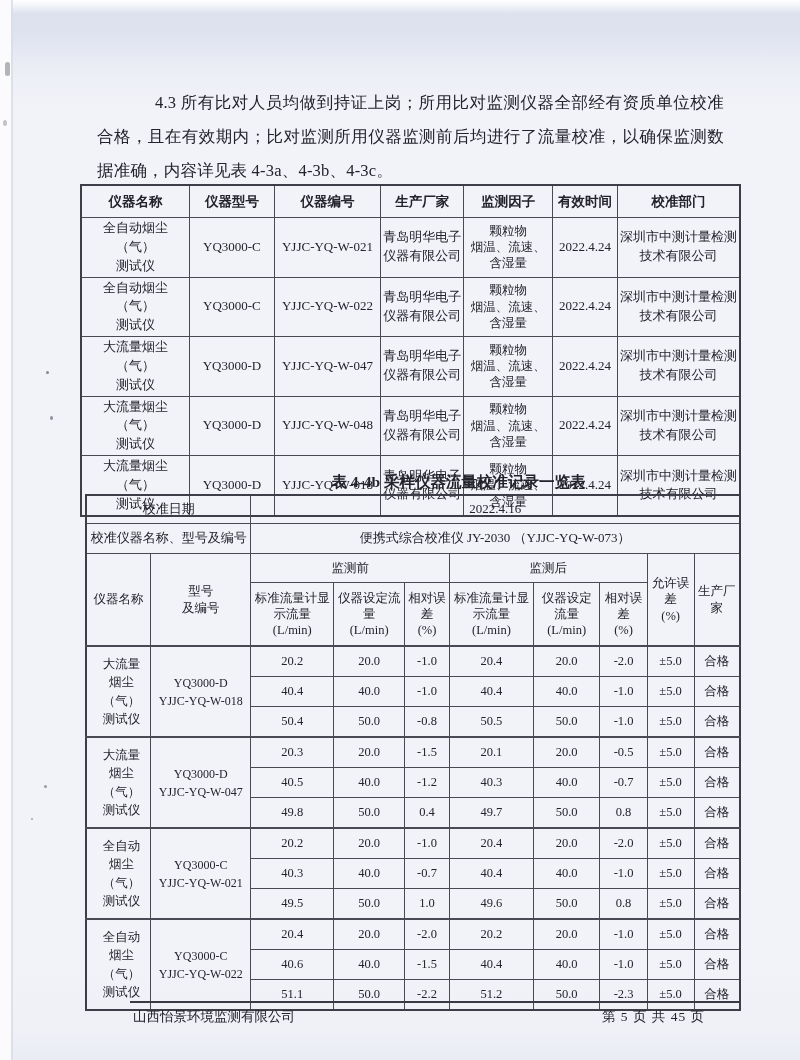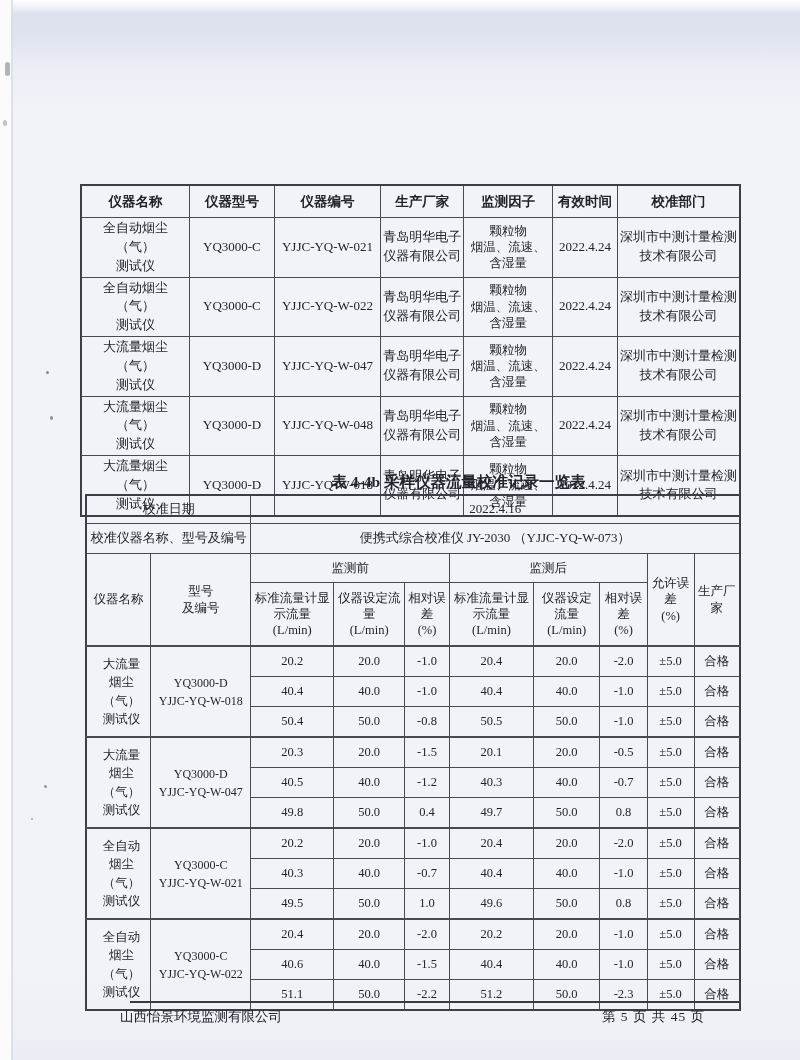--- a/index.html
+++ b/index.html
@@ -43,37 +43,38 @@
   .tb .h1 td{height:26px;}
   .tb .h2 td{height:60px;border-bottom-width:2px;}
   .tb .lbl{font-size:13px;}
   .tb .hcell{font-size:12.5px;}
   .tb tbody td{height:27px;font-size:12.5px;}
   .tb tbody tr.gsep td{border-top-width:2px;}
   .tb td.gname{font-size:12.5px;line-height:1.45;padding-left:8px;}
   .tb td.gmodel{font-size:12px;line-height:1.5;}
 
   .footer-rule{position:absolute;left:130px;top:1001px;width:610px;height:2px;background:#3a3a44;}
-  .footer-company{position:absolute;left:120px;top:1008px;font-size:13.5px;}
+  .footer-company{position:absolute;left:133px;top:1008px;font-size:13.5px;}
   .footer-page{position:absolute;right:95px;top:1008px;font-size:13.5px;letter-spacing:1px;}
 </style>
 </head>
 <body>
 
 <div class="page">
   <div class="edge-strip"></div>
   <div class="edge-line"></div>
 
   <div class="speck" style="left:5px;top:62px;width:5px;height:14px;opacity:.45;border-radius:3px;"></div>
   <div class="speck" style="left:3px;top:120px;width:4px;height:6px;opacity:.35;"></div>
   <div class="speck" style="left:46px;top:371px;width:3px;height:3px;opacity:.7;"></div>
   <div class="speck" style="left:50px;top:416px;width:3px;height:4px;opacity:.65;"></div>
   <div class="speck" style="left:44px;top:785px;width:3px;height:3px;opacity:.6;"></div>
   <div class="speck" style="left:31px;top:818px;width:2px;height:2px;opacity:.5;"></div>
 
+  <p class="para">4.3 所有比对人员均做到持证上岗；所用比对监测仪器全部经有资质单位校准合格，且在有效期内；比对监测所用仪器监测前后均进行了流量校准，以确保监测数据准确，内容详见表 4-3a、4-3b、4-3c。</p>
 
 
   <table class="ta">
     <colgroup>
       <col style="width:16.5%">
         <col style="width:12.8%">
         <col style="width:16.2%">
       <col style="width:12.6%">
         <col style="width:13.5%">
         <col style="width:9.8%">

